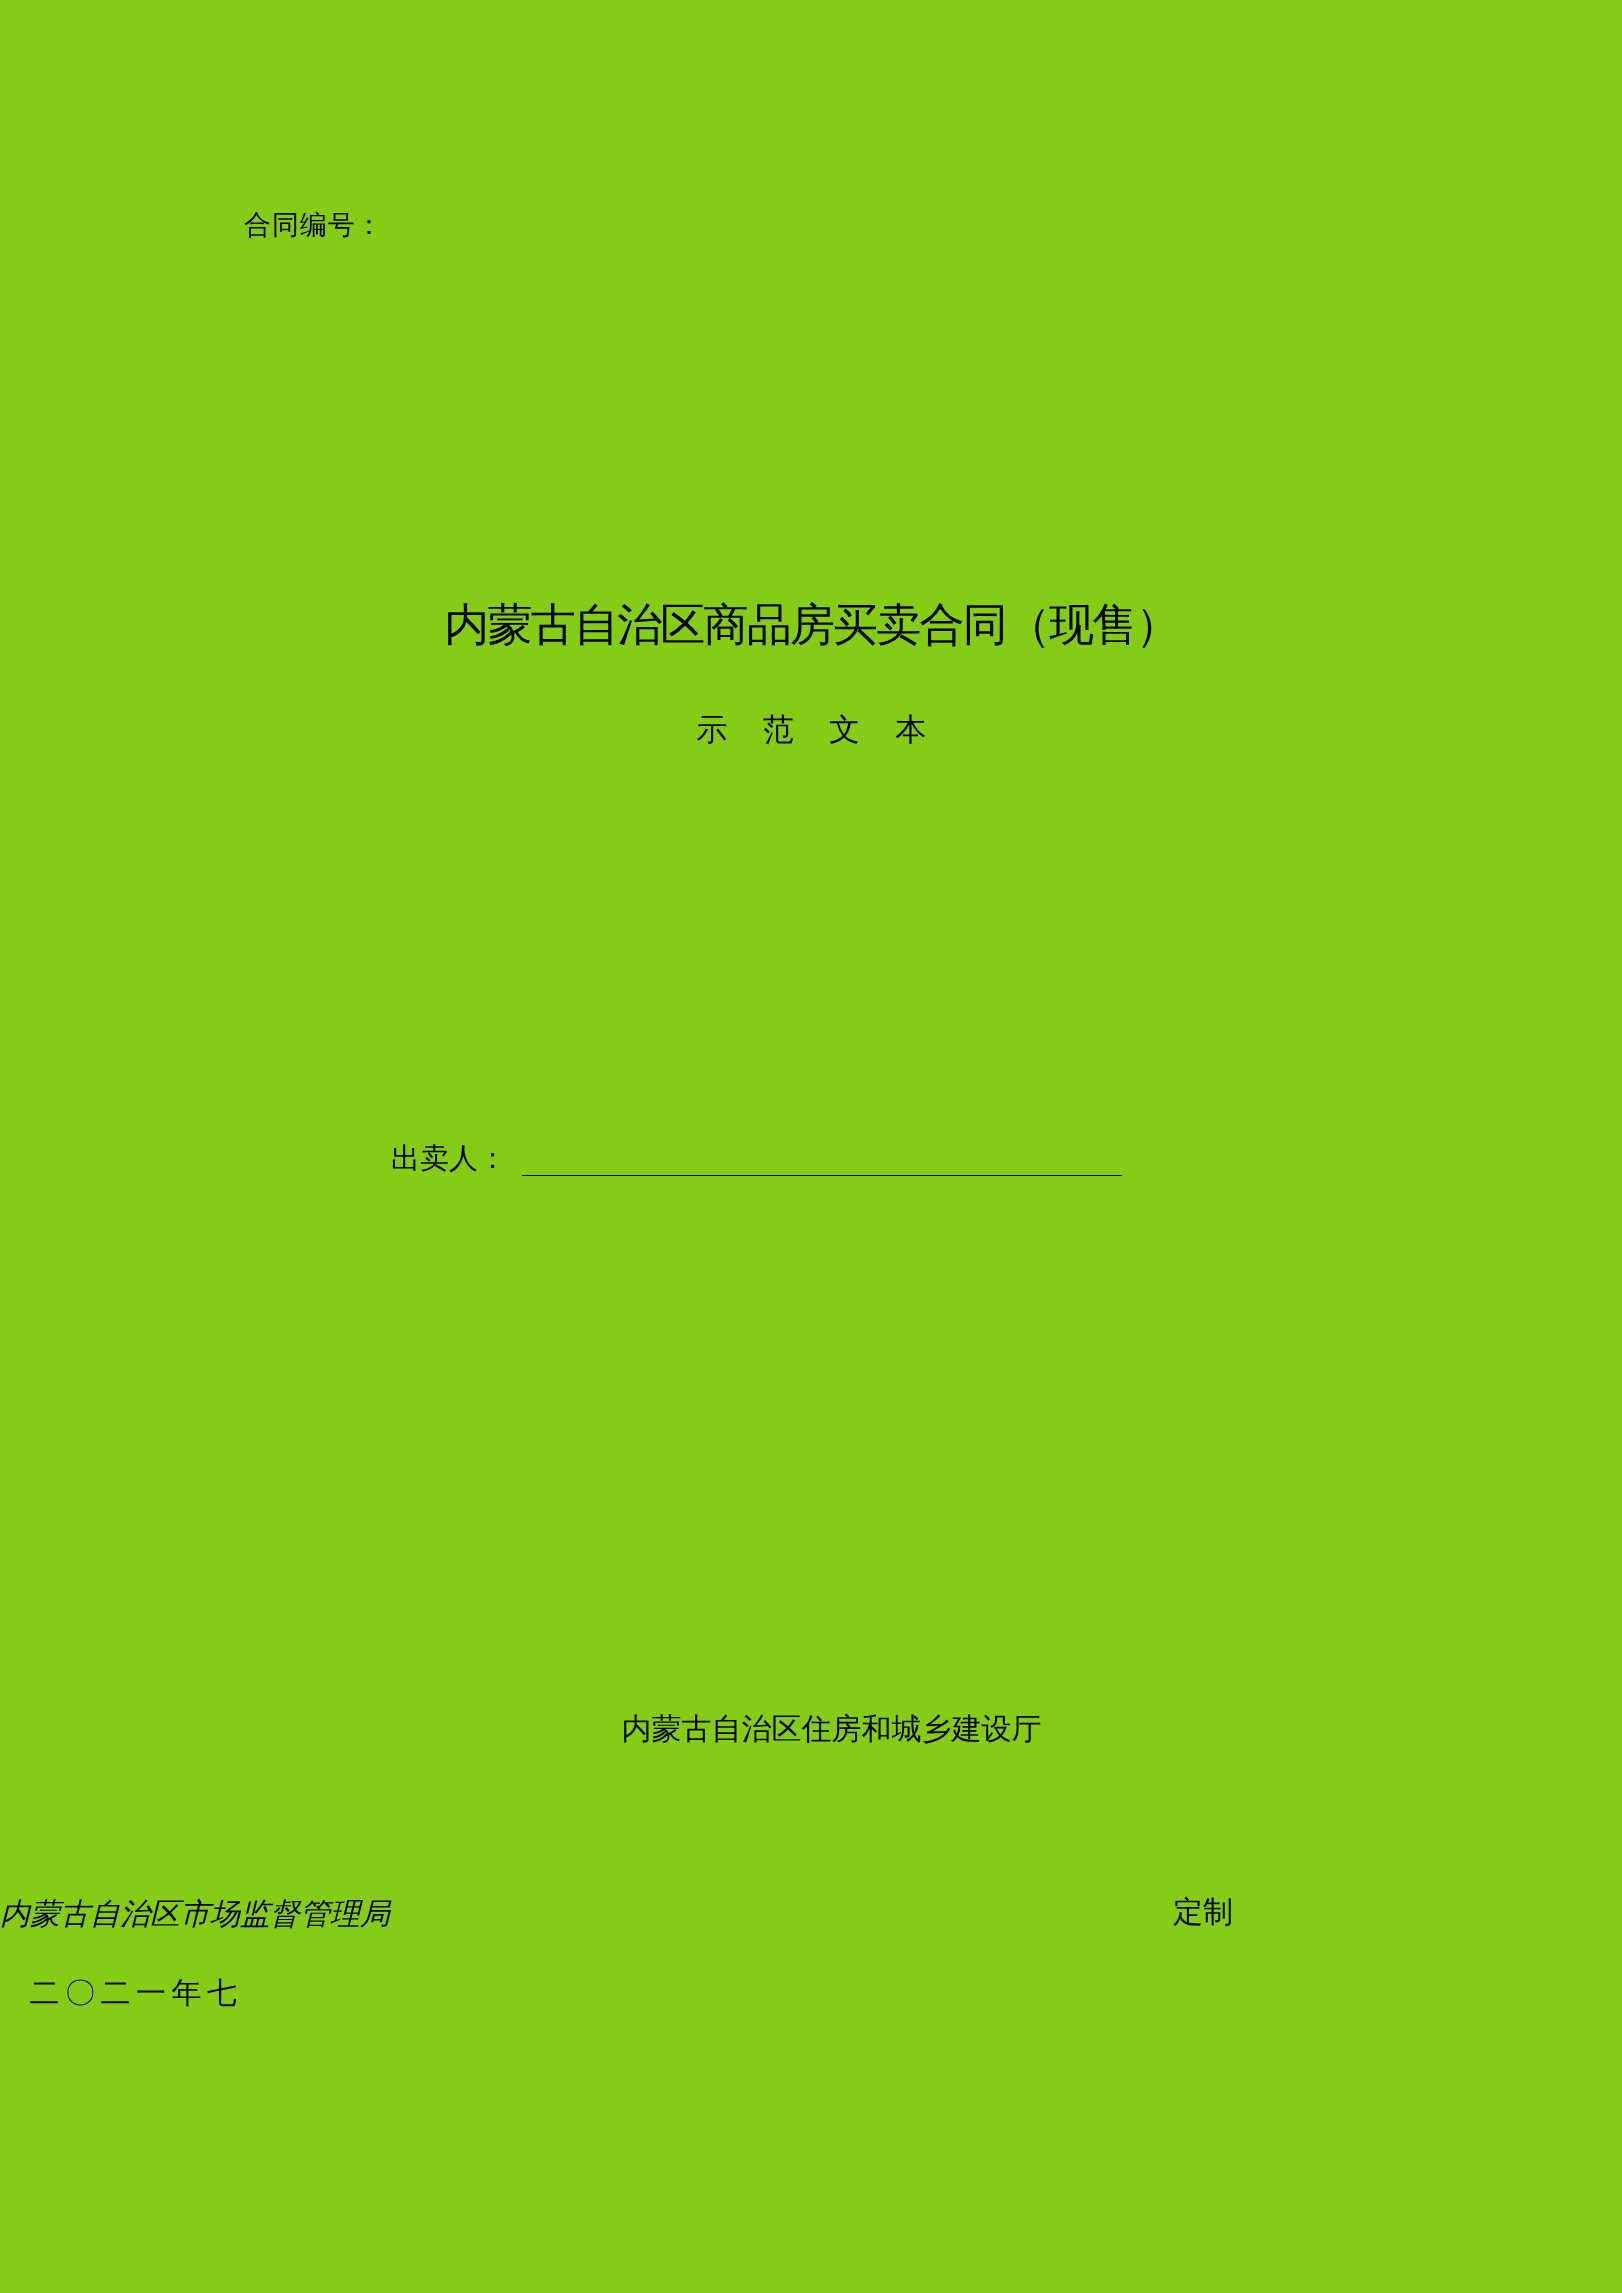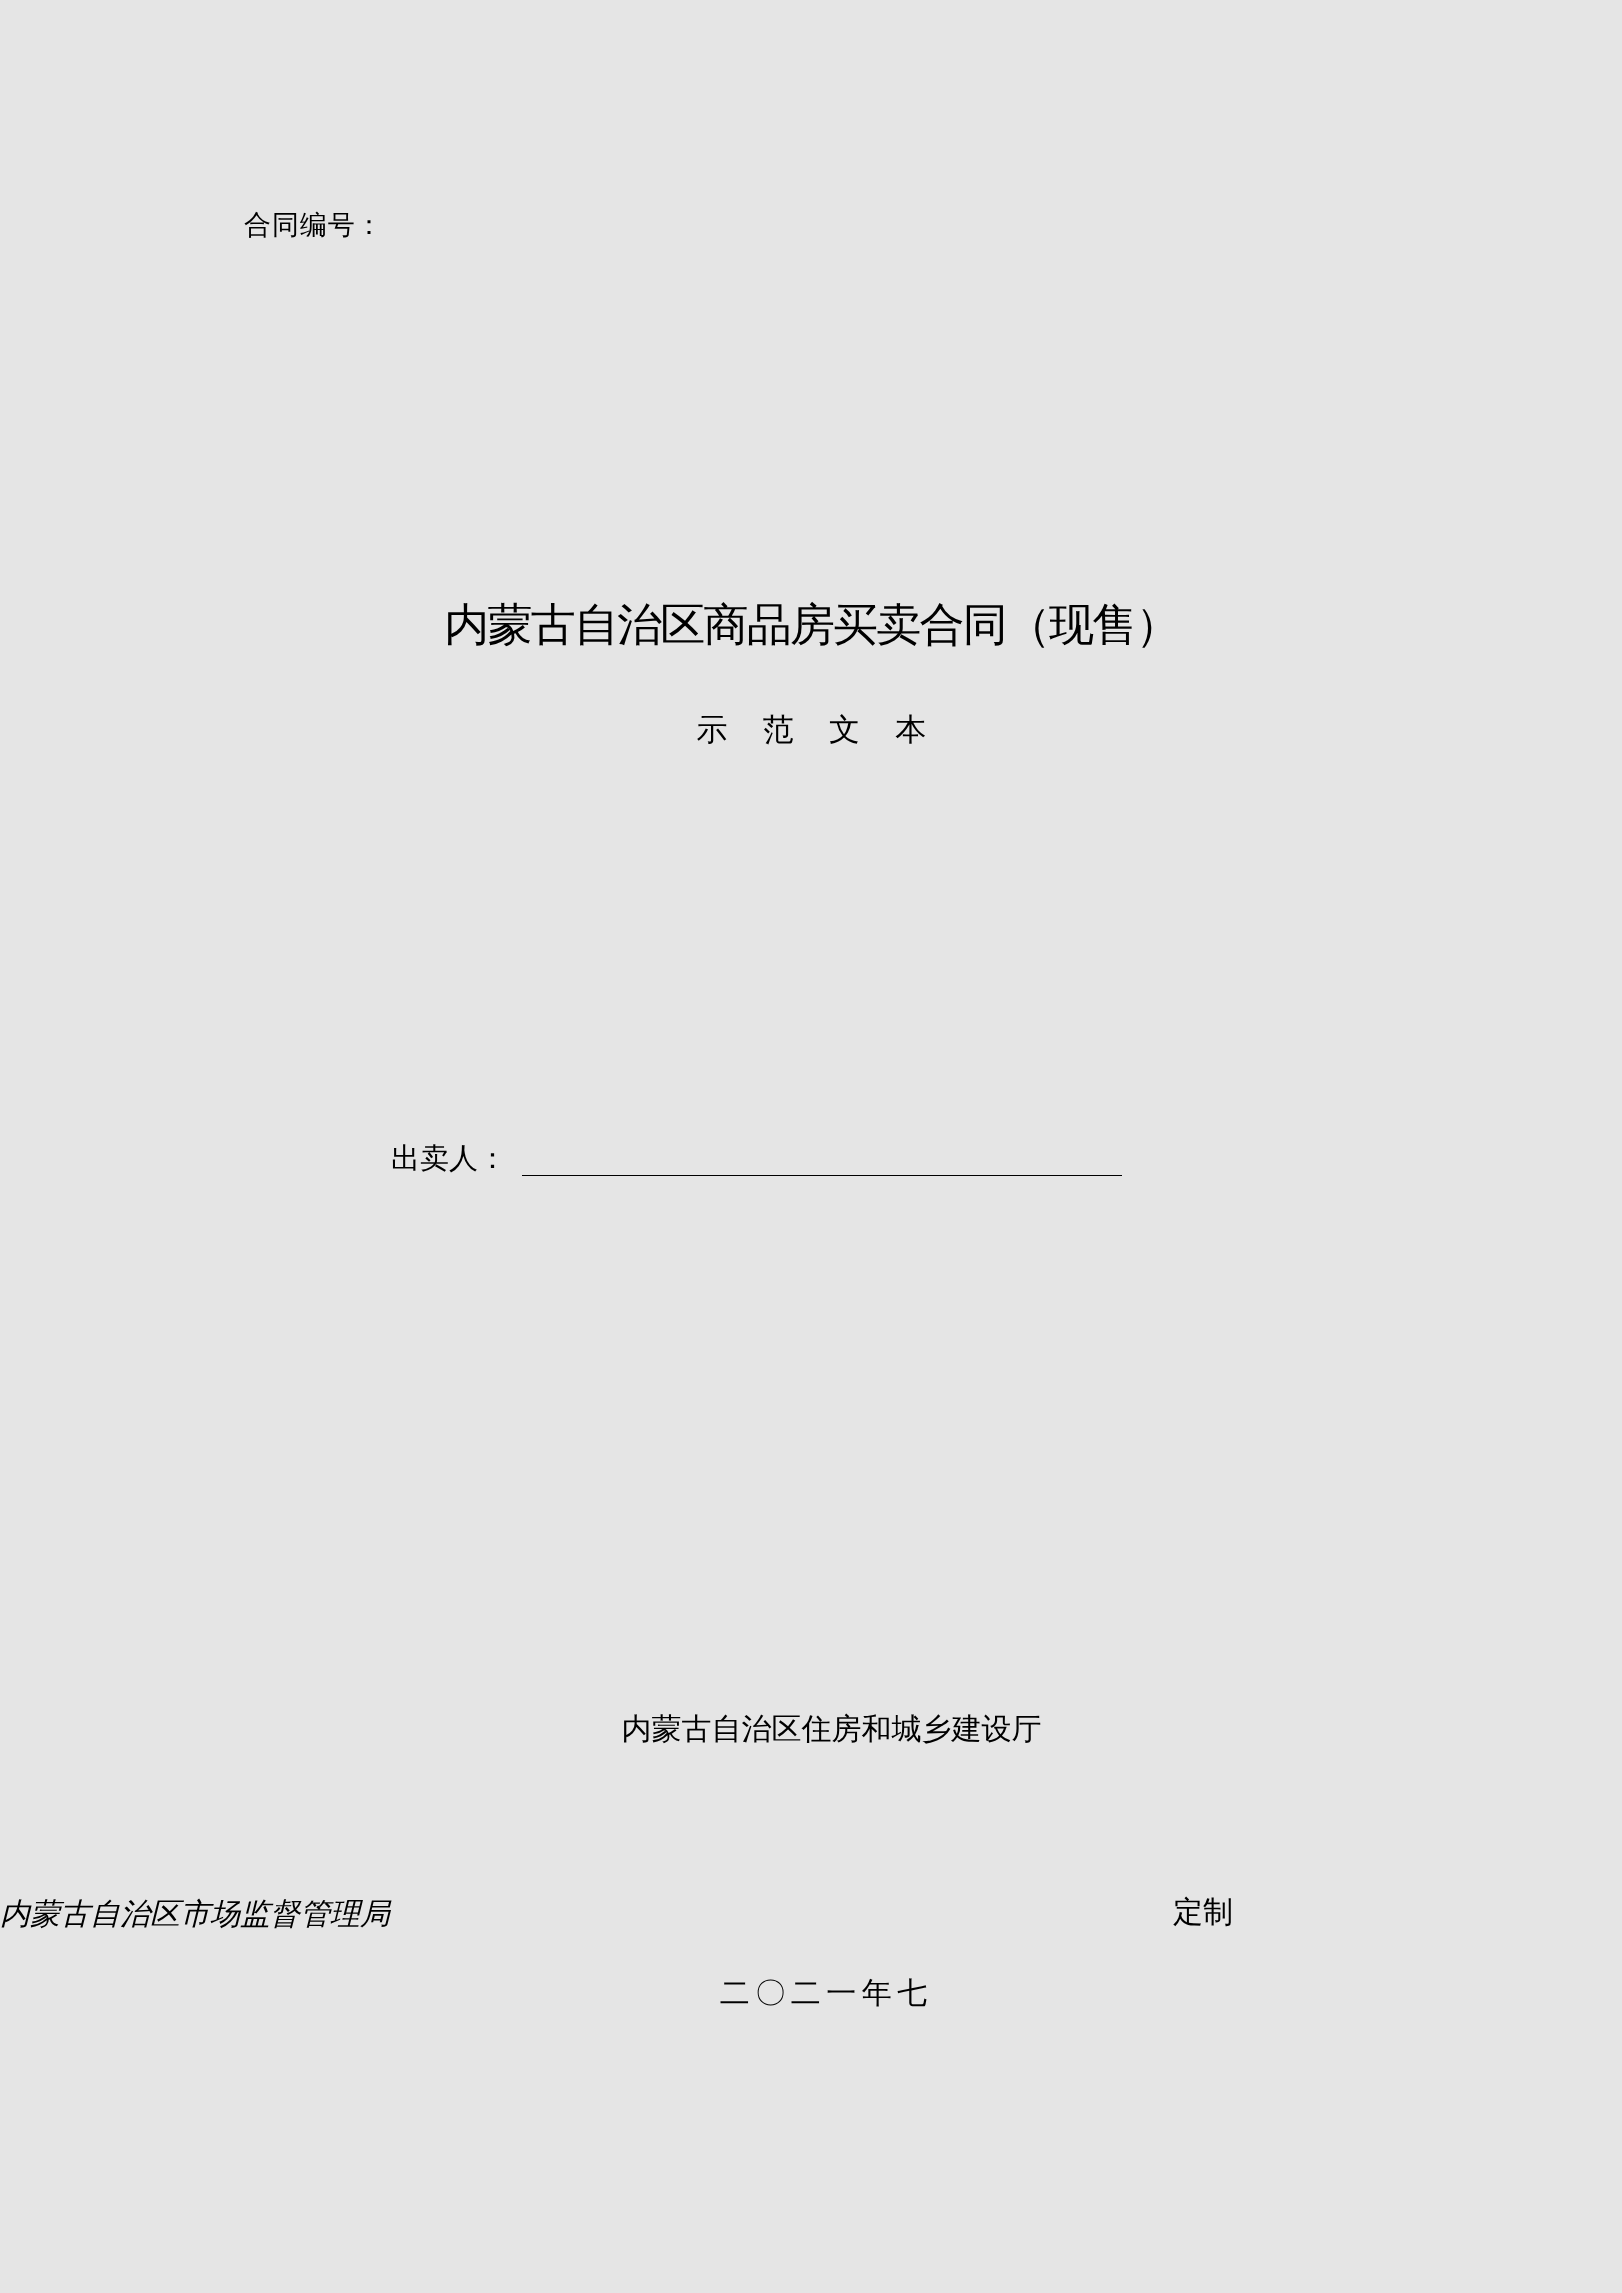--- a/index.html
+++ b/index.html
@@ -8,21 +8,21 @@
     background: #ffffff;
   }
   body {
     font-family: "DejaVu Sans", "Liberation Sans", sans-serif;
     color: #000000;
   }
   .page {
     position: relative;
     width: 1623px;
     height: 2294px;
-    background: #e5e5e5;
+    background: #84cc16;
     overflow: hidden;
   }
 
   
   .contract-no {
     position: absolute;
     left: 244px;
     top: 207px;
     font-size: 27px;
     letter-spacing: 0.9px;
@@ -106,21 +106,21 @@
     text-align: left;
     font-size: 30px;
     white-space: nowrap;
     font-style: italic;
   }
   .date-line {
     position: absolute;
     left: 0;
     right: 0;
     top: 1973px;
-    text-align: center;
+    text-align: left;
     font-size: 30px;
     letter-spacing: 5.5px;
     text-indent: 5.5px;
     white-space: nowrap;
     padding-left: 24px;
   }
 </style>
 </head>
 <body>
 

